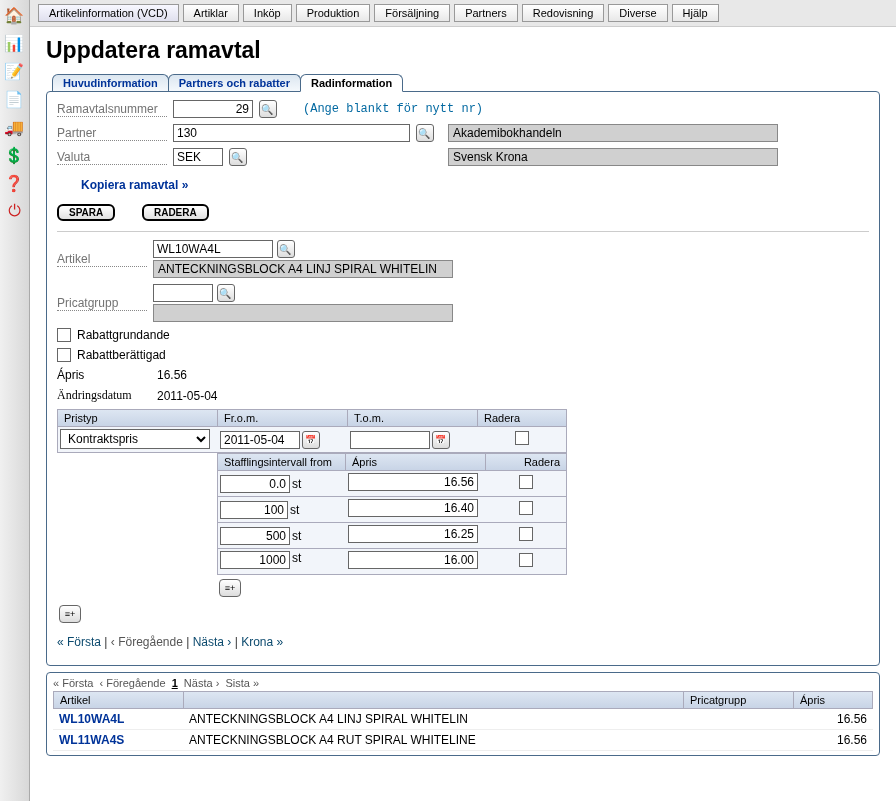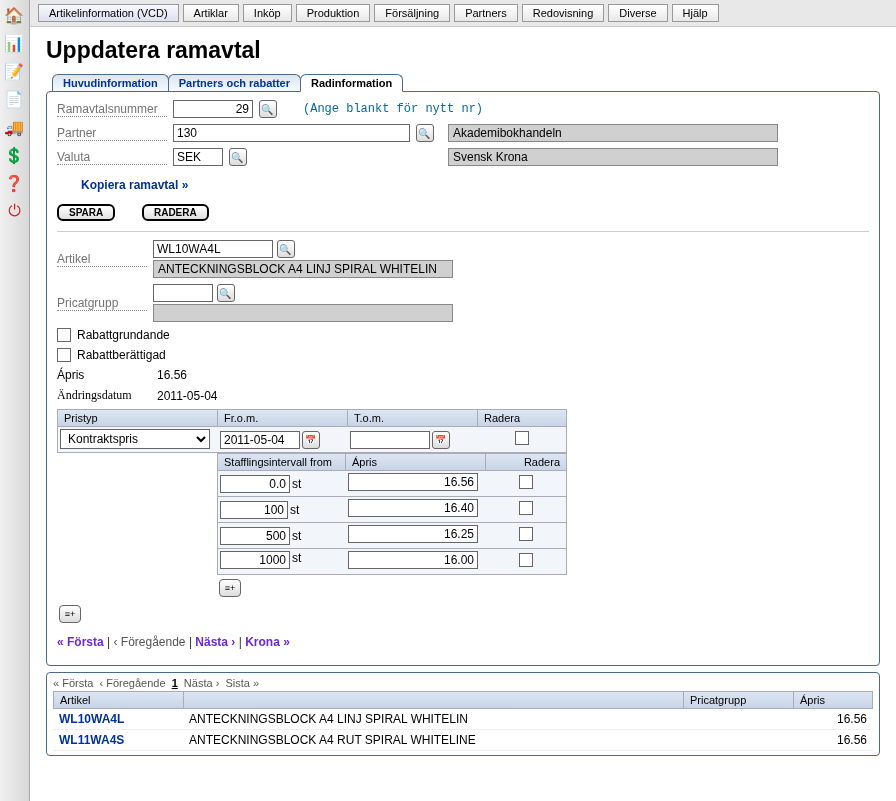--- a/index.html
+++ b/index.html
@@ -185,21 +185,21 @@
       cursor: pointer;
       display: inline-flex;
       align-items: center;
       justify-content: center;
       font-size: 9px;
     }
     .pager {
       margin: 8px 0;
       font-size: 12px;
     }
-    .pager a { color: #6d28d9; font-weight: bold; text-decoration: none; cursor: pointer; }
+    .pager a { color: #0c4a6e; font-weight: normal; text-decoration: none; cursor: pointer; }
     .pager span.sep { color: #333; }
     .pager span.disabled { color: #555; }
     .bottom-table {
       border: 1px solid #4a6a8a;
       border-radius: 4px;
       padding: 4px 6px;
       margin-top: 6px;
     }
     .bt-head {
       display: flex;

